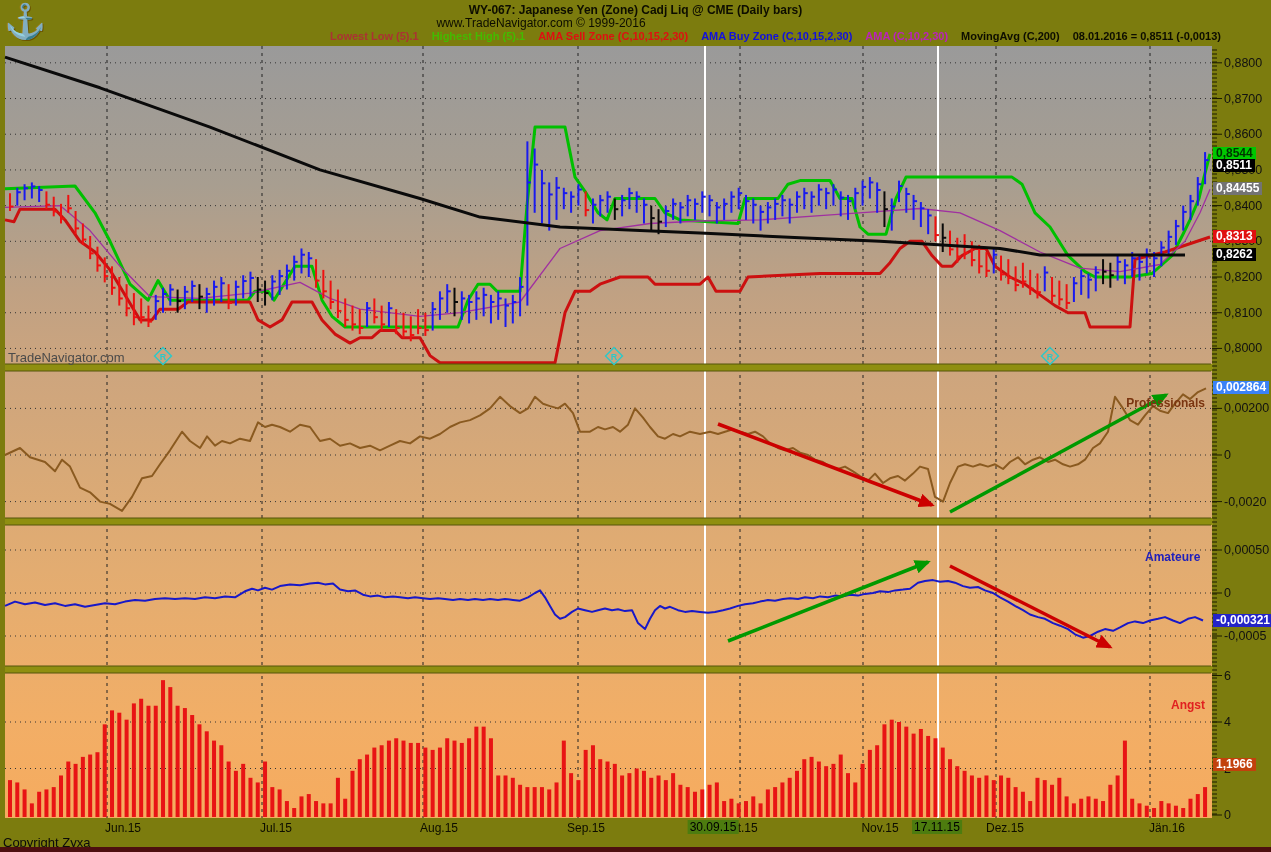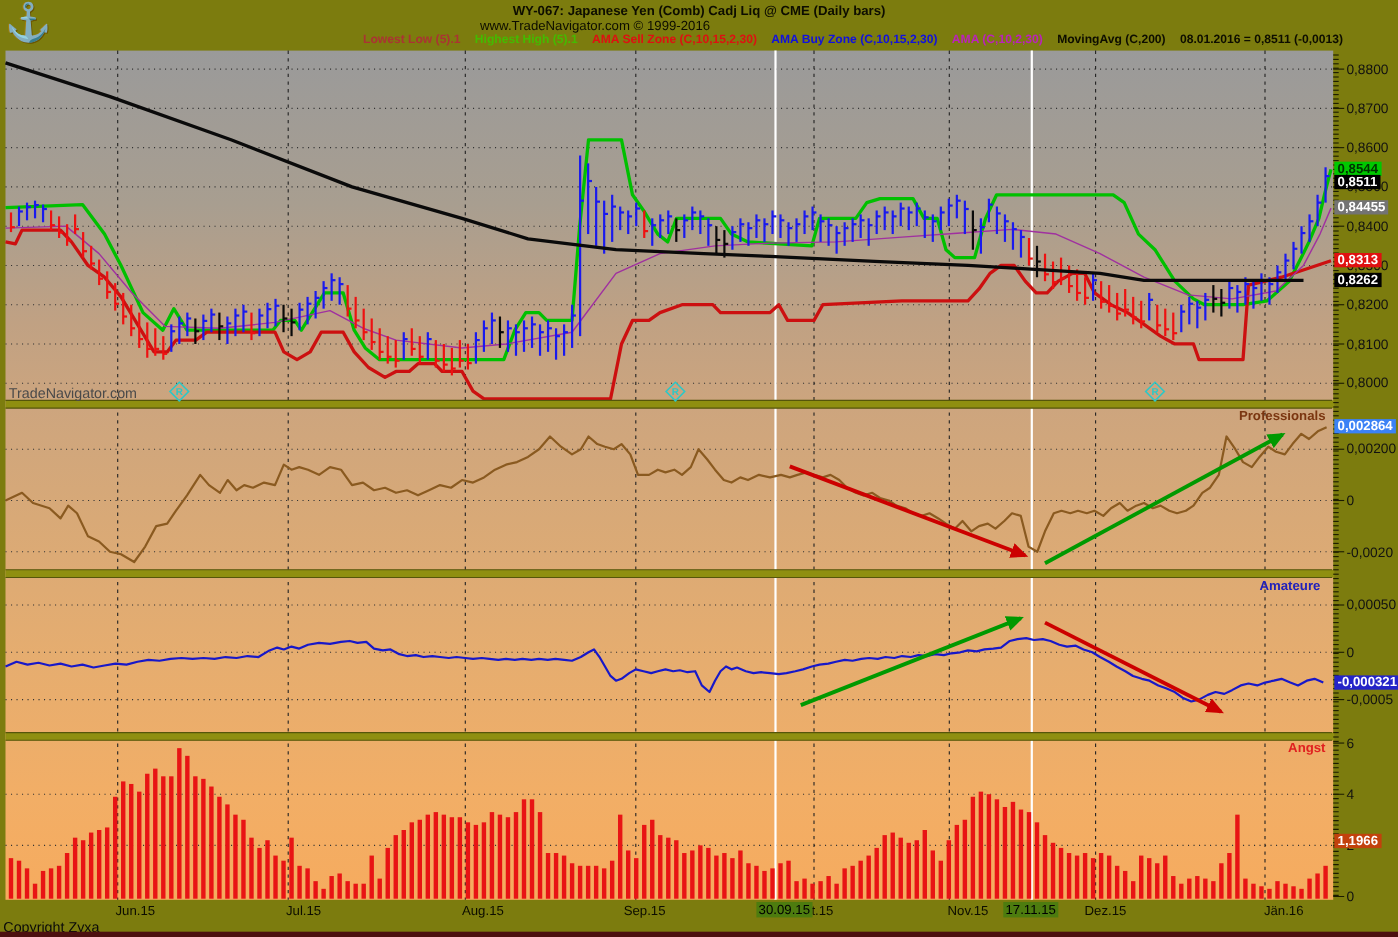--- a/index.html
+++ b/index.html
@@ -16,21 +16,21 @@
   #logo{position:absolute;left:4px;top:0px;width:44px;height:42px;font-size:34px;line-height:42px;
         text-align:center;color:#e8c133;text-shadow:1px 1px 0 #6b5500,-1px 0 0 #a07d10;}
   #legend{position:absolute;top:30px;left:298px;display:flex;gap:13px;white-space:nowrap;
           font-size:11px;font-weight:bold;padding-left:32px;}
   .axis-label{position:absolute;left:1224px;font-size:12.5px;color:#111;white-space:nowrap;}
   .axis-badge{position:absolute;left:1213px;font-size:12px;font-weight:bold;
               padding:0 3px;line-height:13px;white-space:nowrap;}
   .x-label{position:absolute;top:821px;font-size:12px;color:#0d0d00;transform:translateX(-50%);white-space:nowrap;}
   .x-badge{position:absolute;top:820px;font-size:12px;color:#000;background:#4d7c0f;
            padding:0 2px;transform:translateX(-50%);white-space:nowrap;}
-  .panel-label{position:absolute;font-size:12px;font-weight:bold;white-space:nowrap;}
+  .panel-label{position:absolute;font-size:12px;font-weight:bold;white-space:nowrap;margin-top:25px;}
   #watermark{position:absolute;left:8px;top:350px;font-size:13px;color:#4a4a4a;}
   #copyright{position:absolute;left:3px;top:835px;font-size:13px;color:#0a0a0a;}
   #bottomstrip{position:absolute;left:0;top:847px;width:1271px;height:5px;background:#4d0f0f;}
 </style>
 </head>
 <body>
 
 <div id="app">
   <div id="grad"></div>
   <svg id="chart-svg" width="1271" height="852">
@@ -796,21 +796,21 @@
       <line x1="1212" y1="815" x2="1222" y2="815" stroke="#1a1a00" stroke-width="1"></line>
       <rect x="157" y="350" width="12" height="12" fill="none" stroke="#2cc8c8" stroke-width="1.4" transform="rotate(45 163 356)"></rect>
       <text x="163" y="359.5" text-anchor="middle" font-size="9px" font-weight="bold" fill="#2cc8c8" font-family="&quot;Liberation Sans&quot;,sans-serif">R</text>
       <rect x="608" y="350" width="12" height="12" fill="none" stroke="#2cc8c8" stroke-width="1.4" transform="rotate(45 614 356)"></rect>
       <text x="614" y="359.5" text-anchor="middle" font-size="9px" font-weight="bold" fill="#2cc8c8" font-family="&quot;Liberation Sans&quot;,sans-serif">R</text>
       <rect x="1044" y="350" width="12" height="12" fill="none" stroke="#2cc8c8" stroke-width="1.4" transform="rotate(45 1050 356)"></rect>
       <text x="1050" y="359.5" text-anchor="middle" font-size="9px" font-weight="bold" fill="#2cc8c8" font-family="&quot;Liberation Sans&quot;,sans-serif">R</text>
     </svg>
 
   <div id="logo">⚓</div>
-  <div class="title1">WY-067:  Japanese Yen (Comb) Cadj Liq @ CME  (Daily bars)</div>
+  <div class="title1">WY-067:  Japanese Yen (Zone) Cadj Liq @ CME  (Daily bars)</div>
   <div class="title2">www.TradeNavigator.com © 1999-2016</div>
 
   <div id="legend">
       <span style="color: rgb(170, 51, 51);">Lowest Low (5).1</span>
       <span style="color: rgb(68, 187, 0);">Highest High (5).1</span>
       <span style="color: rgb(221, 17, 17);">AMA Sell Zone (C,10,15,2,30)</span>
       <span style="color: rgb(17, 17, 221);">AMA Buy Zone (C,10,15,2,30)</span>
       <span style="color: rgb(187, 34, 187);">AMA (C,10,2,30)</span>
       <span style="color: rgb(13, 13, 0);">MovingAvg (C,200)</span>
       <span style="color: rgb(13, 13, 0);">08.01.2016 = 0,8511 (-0,0013)</span>

